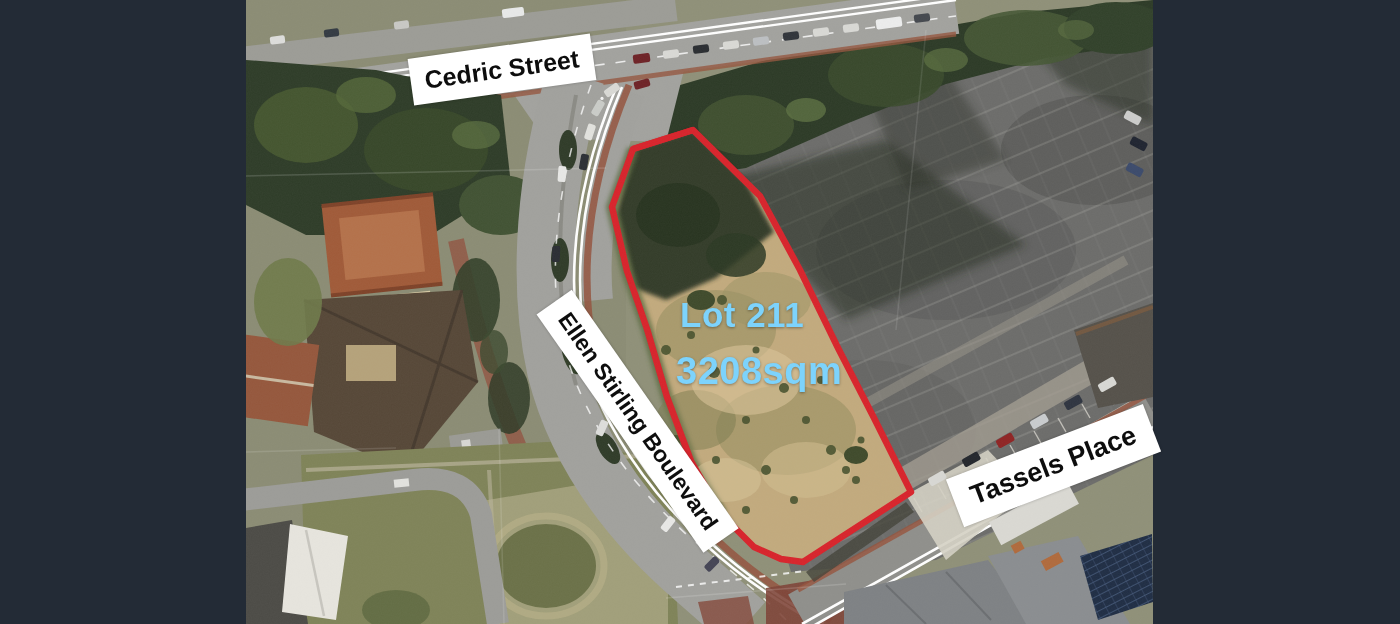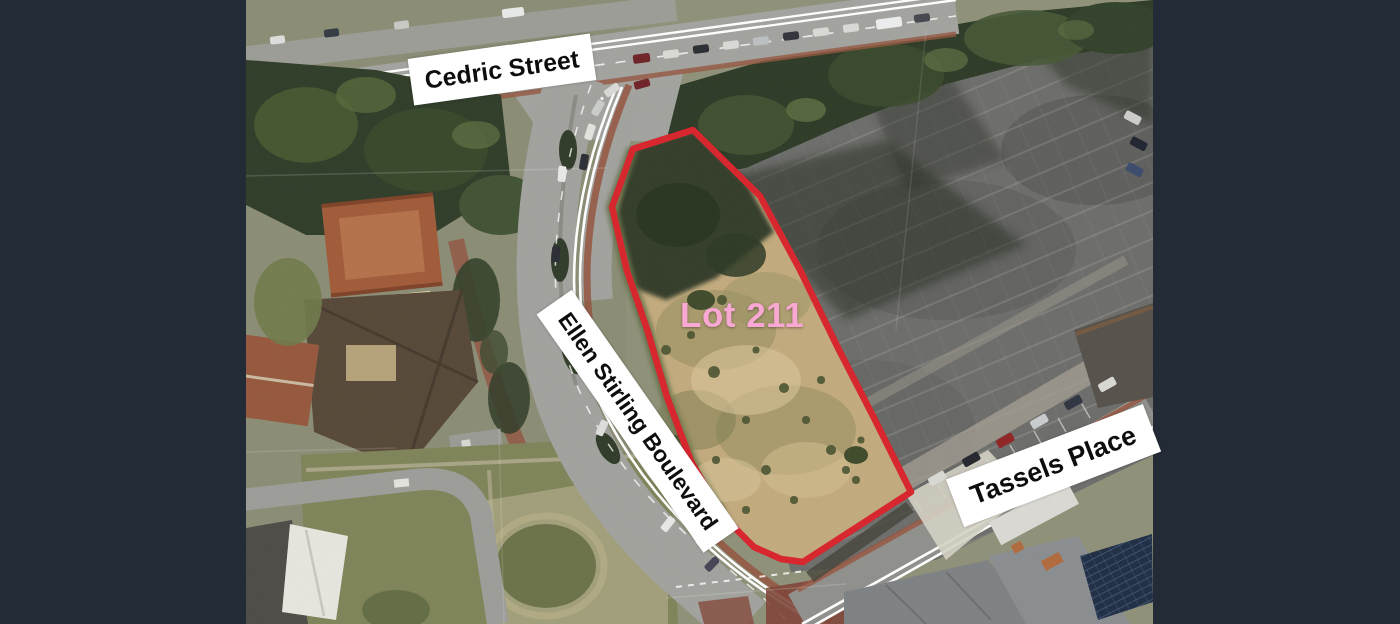--- a/index.html
+++ b/index.html
@@ -5,21 +5,21 @@
   html,body{margin:0;padding:0;background:#232b36;}
   .stage{position:relative;width:1400px;height:624px;background:#232b36;overflow:hidden;
          font-family:"Liberation Sans", sans-serif;}
   .photo-wrap{position:absolute;left:246px;top:0;width:907px;height:624px;overflow:hidden;}
   .photo-wrap svg{display:block;}
   .street-label{position:absolute;background:#ffffff;color:#0d0d0d;font-weight:700;
     white-space:nowrap;text-align:center;line-height:1;box-shadow:0 0 3px rgba(0,0,0,.25);}
   .label-cedric{left:410px;top:46px;font-size:25px;padding:11px 14px;transform:rotate(-8deg);transform-origin:center;}
   .label-ellen{left:492px;top:400px;font-size:23px;padding:10px 16px;transform:rotate(55deg);transform-origin:center;}
   .label-tassels{left:948px;top:440px;font-size:27px;padding:12px 18px;transform:rotate(-21deg);transform-origin:center;}
-  .lot-text{position:absolute;color:#f9a8d4;font-weight:700;letter-spacing:.5px;
+  .lot-text{position:absolute;color:#7dd3fc;font-weight:700;letter-spacing:.5px;
     text-shadow:0 1px 3px rgba(0,0,0,.35);}
   .lot-title{left:680px;top:295px;font-size:35px;}
   .lot-area{left:676px;top:350px;font-size:38px;}
 </style>
 </head>
 <body>
 
 <div class="stage">
   <div class="photo-wrap">
     <svg width="907" height="624" viewBox="0 0 907 624" xmlns="http://www.w3.org/2000/svg">
@@ -286,13 +286,14 @@
 
       <rect width="907" height="624" filter="url(#grain)" opacity="0.16"></rect>
     </svg>
   </div>
 
   <div class="street-label label-cedric">Cedric Street</div>
   <div class="street-label label-ellen">Ellen Stirling Boulevard</div>
   <div class="street-label label-tassels">Tassels Place</div>
 
   <div class="lot-text lot-title">Lot 211</div>
+  <div class="lot-text lot-area">3208sqm</div>
 </div>
 
 </body></html>

